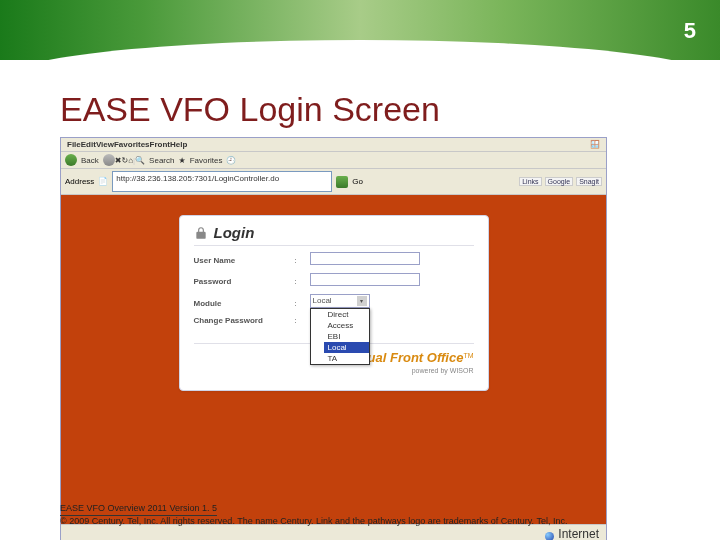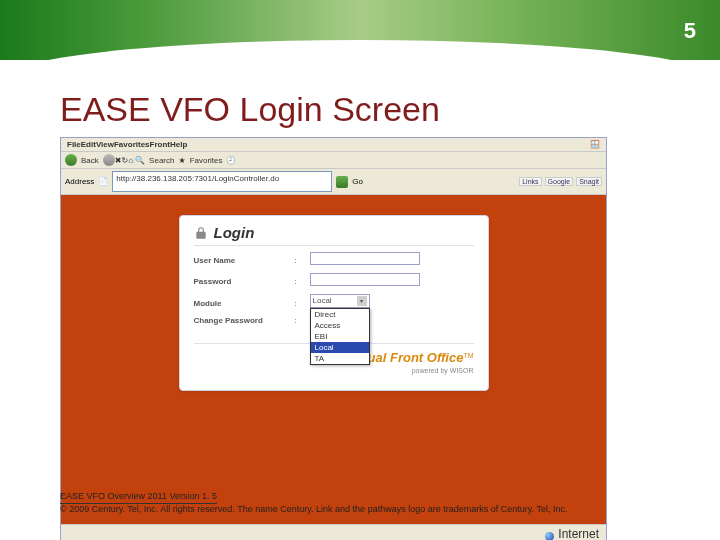--- a/index.html
+++ b/index.html
@@ -185,20 +185,21 @@
     font-size: 6px;
   }
   .dropdown-list {
     position: absolute;
     width: 60px;
     border: 1px solid #333;
     background: #fff;
     font-size: 8px;
     box-shadow: 1px 1px 3px rgba(0,0,0,0.3);
     z-index: 5;
+    padding-left: 13px;
   }
   .dropdown-list .opt {
     padding: 1px 4px;
     color: #333;
   }
   .dropdown-list .opt.sel {
     background: #2a4ab0;
     color: #fff;
   }
   .card-footer {
@@ -232,21 +233,21 @@
     color: #333;
   }
   .globe {
     width: 9px; height: 9px;
     border-radius: 50%;
     background: radial-gradient(circle at 30% 30%, #8cf, #24a);
     display: inline-block;
   }
   .footer {
     position: absolute;
-    bottom: 24px;
+    bottom: 12px;
     left: 60px;
     font-size: 9px;
     color: #222;
     line-height: 1.3;
   }
   .footer .line1 { border-bottom: 1px solid #333; display: inline-block; padding-bottom: 1px; }
 </style>
 </head>
 <body>
 

